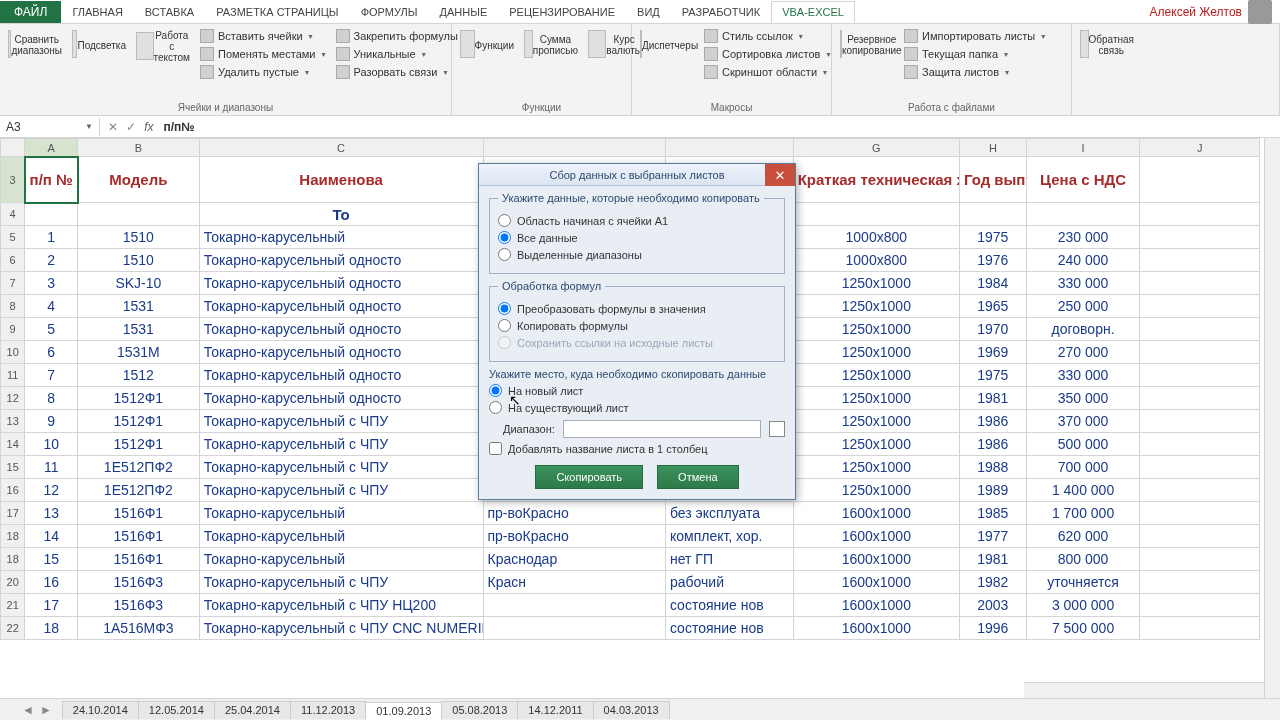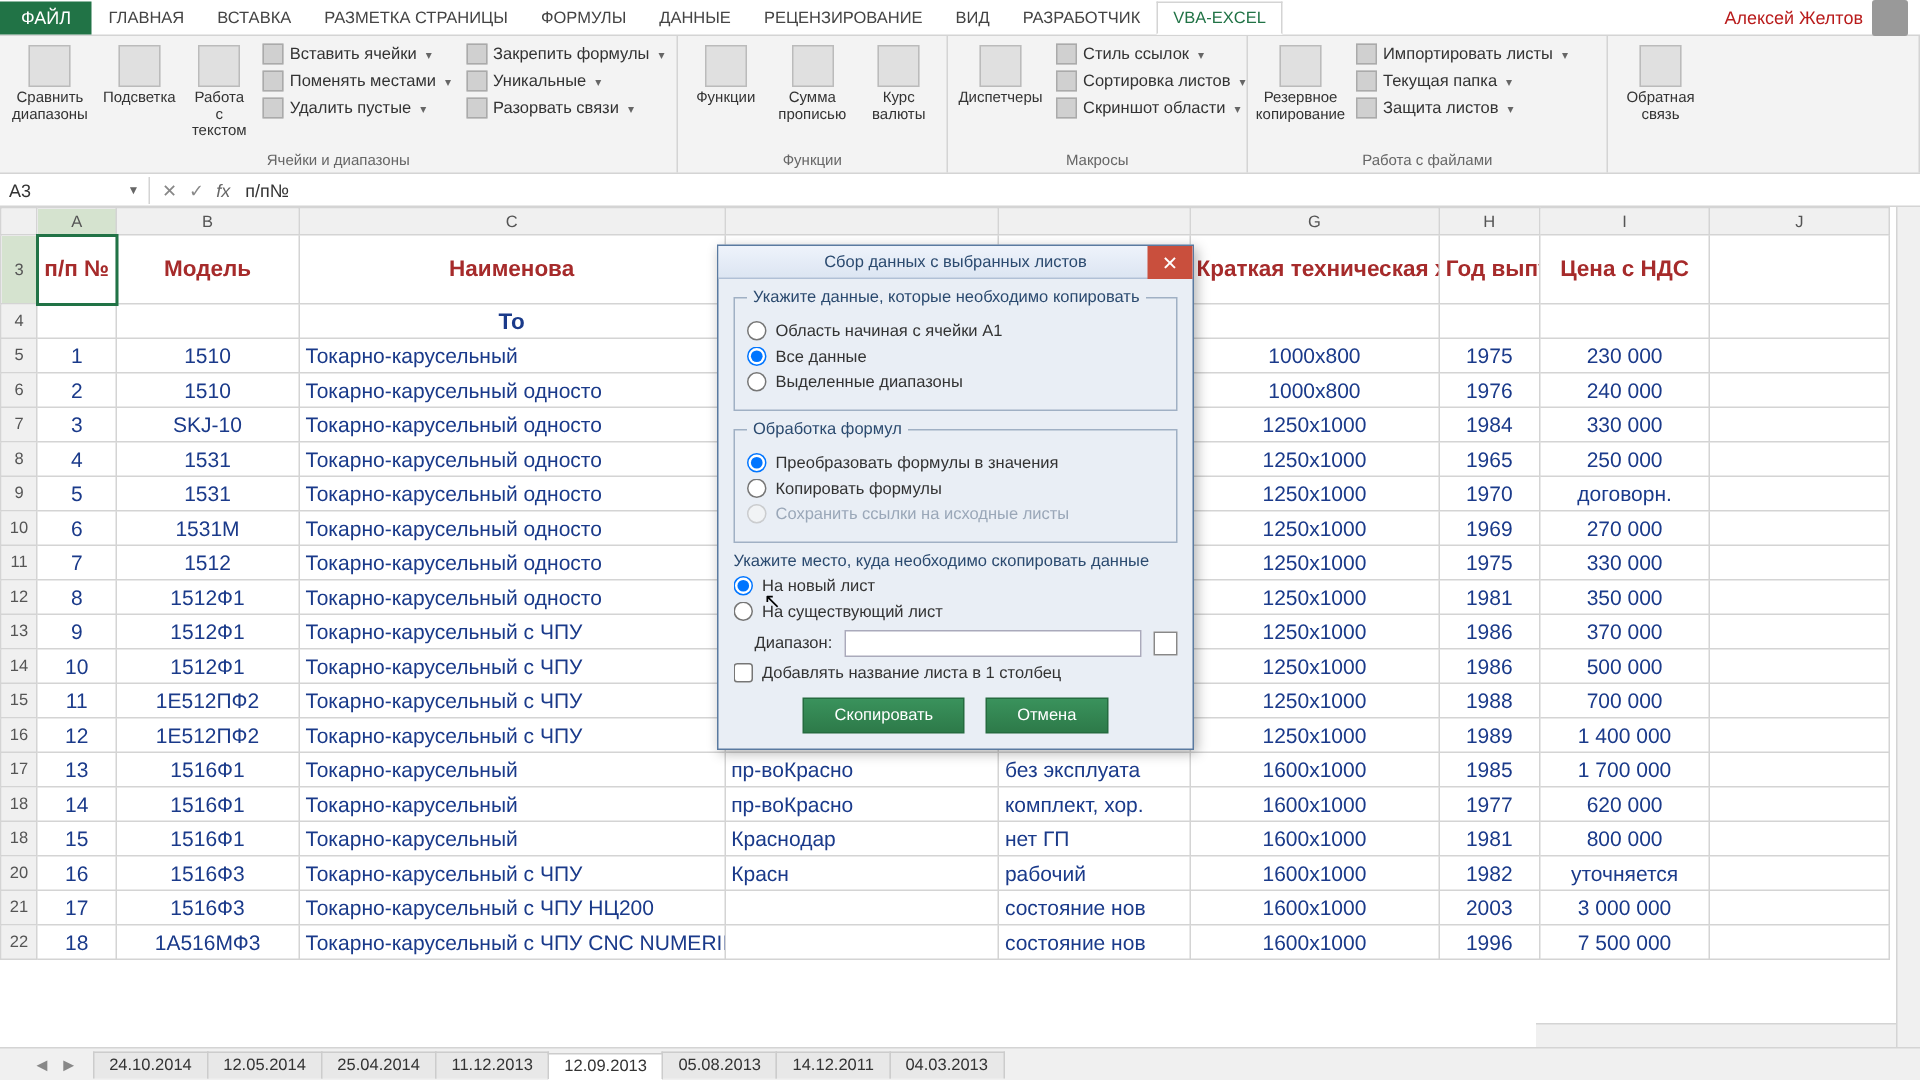--- a/index.html
+++ b/index.html
@@ -11,36 +11,36 @@
 .tabstrip .mtab { padding: 4px 10px; font-size: 11px; color: #444; text-transform: uppercase; border: 1px solid transparent; cursor: pointer; }
 .tabstrip .mtab.active { border: 1px solid #d4d4d4; border-bottom: 1px solid #fff; background: #fff; color: #217346; }
 .tabstrip .user { margin-left: auto; display: flex; align-items: center; gap: 6px; padding-right: 8px; color: #b91c1c; }
 .tabstrip .avatar { width: 24px; height: 24px; background: #999; border-radius: 2px; }
 
 
 .ribbon { display: flex; background: #f3f3f3; border-bottom: 1px solid #d4d4d4; height: 92px; }
 .rgroup { border-right: 1px solid #d4d4d4; padding: 4px 6px 2px; display: flex; flex-direction: column; }
 .rgroup .label { font-size: 10px; color: #666; text-align: center; margin-top: auto; padding-top: 2px; }
 .rgroup .body { display: flex; gap: 6px; align-items: flex-start; flex: 1; }
-.bigbtn { display: flex; flex-direction: column; align-items: center; width: 58px; cursor: pointer; padding: 2px; }
+.bigbtn { display: flex; flex-direction: row; align-items: center; width: 58px; cursor: pointer; padding: 2px; }
 .bigbtn .ic { width: 28px; height: 28px; background: #e0e0e0; border: 1px solid #bbb; margin-bottom: 2px; }
 .bigbtn .txt { font-size: 10px; text-align: center; line-height: 1.1; }
 .smallcol { display: flex; flex-direction: column; gap: 2px; }
 .smallbtn { display: flex; align-items: center; gap: 4px; font-size: 11px; cursor: pointer; padding: 1px 2px; white-space: nowrap; }
 .smallbtn .ic { width: 14px; height: 14px; background: #d0d0d0; border: 1px solid #aaa; }
 .arrow { color: #666; font-size: 8px; margin-left: 2px; }
 
 
 .fbar { display: flex; align-items: center; border-bottom: 1px solid #d4d4d4; height: 22px; background: #fff; }
 .namebox { width: 100px; border-right: 1px solid #d4d4d4; padding: 2px 6px; display: flex; align-items: center; justify-content: space-between; }
 .namebox .dd { color: #666; font-size: 8px; }
 .fxarea { display: flex; align-items: center; gap: 8px; padding: 0 8px; flex: 1; }
 .fxarea .btn { color: #888; cursor: pointer; }
 .fxarea .fx { font-style: italic; color: #666; }
-.fxinput { flex: 1; padding: 2px; }
+.fxinput { flex: 1; padding: 2px; font-weight: bold; }
 
 
 .gridwrap { position: relative; height: 552px; overflow: hidden; }
 table.sheet { border-collapse: collapse; table-layout: fixed; width: 1260px; }
 .sheet th, .sheet td { border: 1px solid #d4d4d4; overflow: hidden; white-space: nowrap; }
 .sheet .colhdr th { background: #f0f0f0; color: #555; font-weight: normal; height: 18px; font-size: 11px; text-align: center; }
 .sheet .rowhdr { background: #f0f0f0; color: #555; font-weight: normal; width: 24px; text-align: center; font-size: 11px; }
 .sheet .corner { background: #f0f0f0; width: 24px; }
 .sheet td { height: 23px; padding: 0 4px; font-size: 14px; font-family: Arial, sans-serif; }
 .sheet .header-row td { font-weight: bold; color: #a62b2b; text-align: center; font-size: 15px; height: 46px; vertical-align: middle; }
@@ -475,21 +475,21 @@
 <div class="sheettabs">
   <div class="navbtns">
       <span>◄</span>
       <span>►</span>
     </div>
   <div id="stabs" style="display:flex">
       <div class="stab">24.10.2014</div>
       <div class="stab">12.05.2014</div>
       <div class="stab">25.04.2014</div>
       <div class="stab">11.12.2013</div>
-      <div class="stab active">12.09.2013</div>
+      <div class="stab active">01.09.2013</div>
       <div class="stab">05.08.2013</div>
       <div class="stab">14.12.2011</div>
       <div class="stab">04.03.2013</div>
     </div>
 </div>
 
 <div class="dialog">
   <div class="titlebar">
     <span class="title">Сбор данных с выбранных листов</span>
     <div class="closebtn">✕</div>

